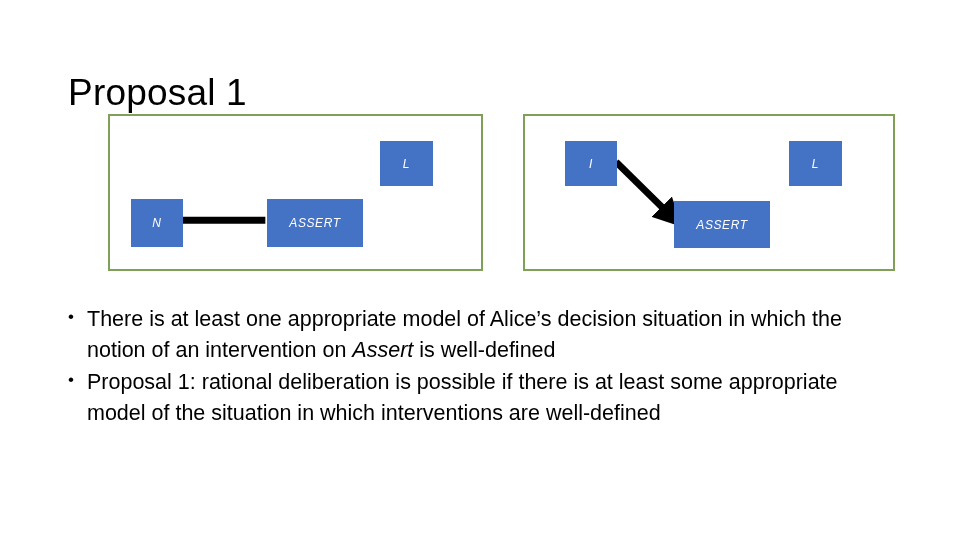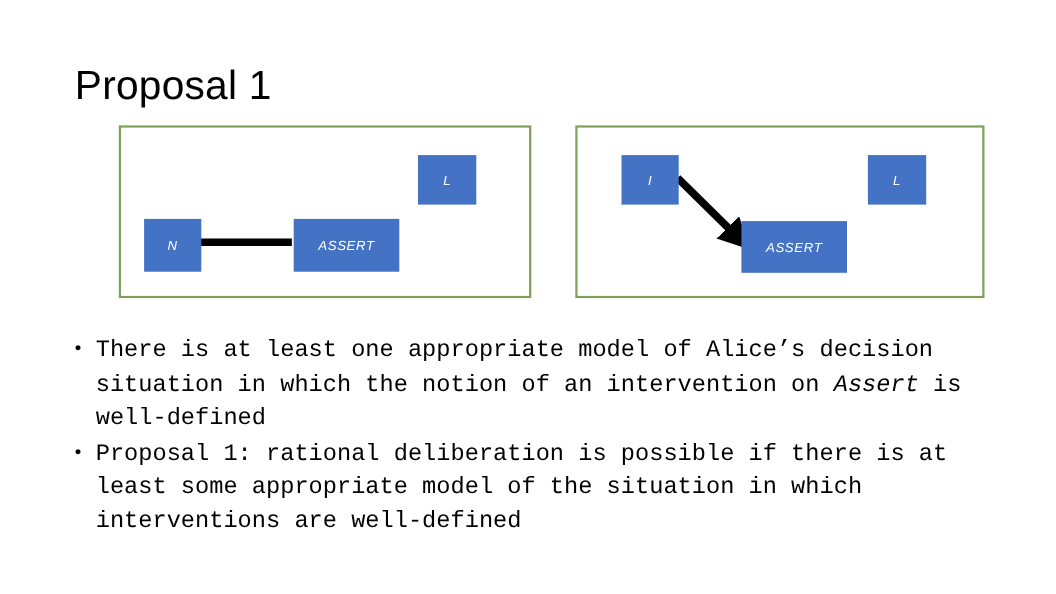--- a/index.html
+++ b/index.html
@@ -13,21 +13,21 @@
     font-family: "Liberation Sans", sans-serif;
     color: #000000;
     overflow: hidden;
     position: relative;
   }
 
   
   #slide-title {
     position: absolute;
     left: 68px;
-    top: 57px;
+    top: 72px;
     font-size: 37px;
     font-weight: 300;
     letter-spacing: 0.2px;
     color: #000000;
     white-space: nowrap;
   }
 
   
   .panel {
     position: absolute;
@@ -101,21 +101,20 @@
   }
   .bullet-marker {
     flex: 0 0 auto;
     width: 19px;
     font-size: 17px;
     line-height: 1.5;
     text-align: left;
   }
   .bullet-text {
     flex: 1 1 auto;
-    font-family: Liberation Mono, monospace;
   }
   .bullet-text em {
     font-style: italic;
   }
 </style>
 </head>
 <body>
 
 <div id="slide-title">Proposal 1</div>
 

